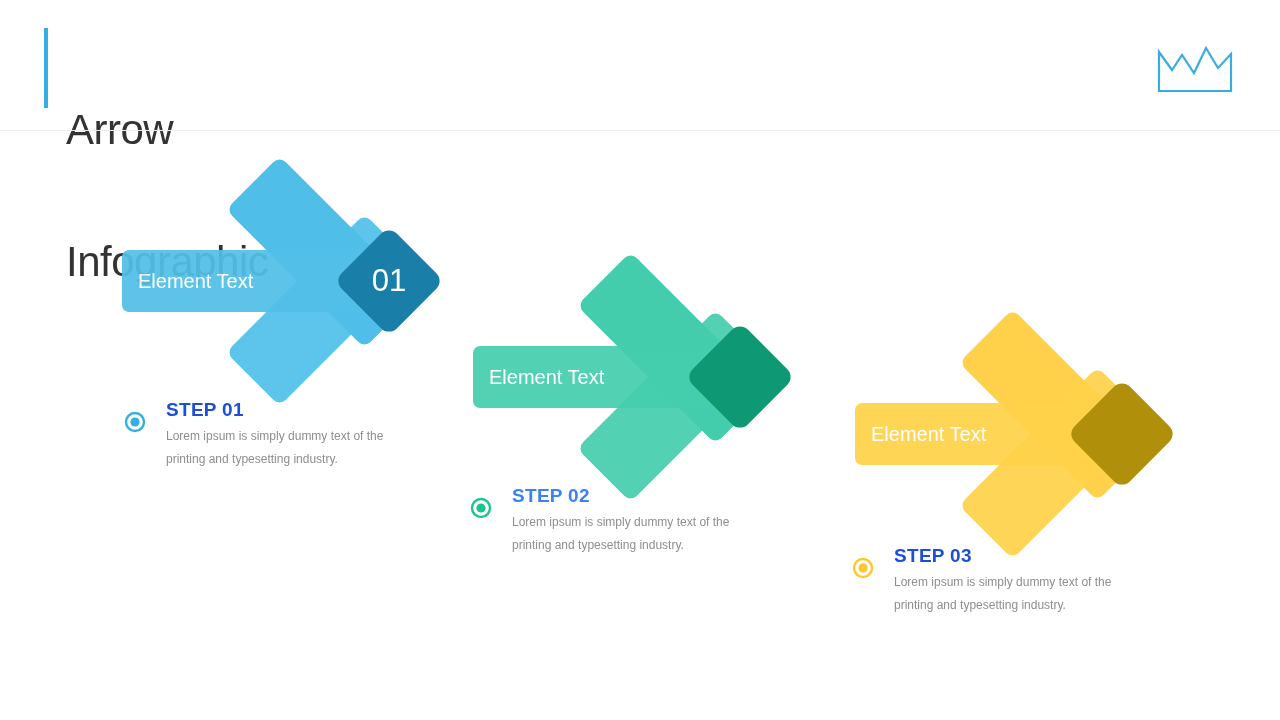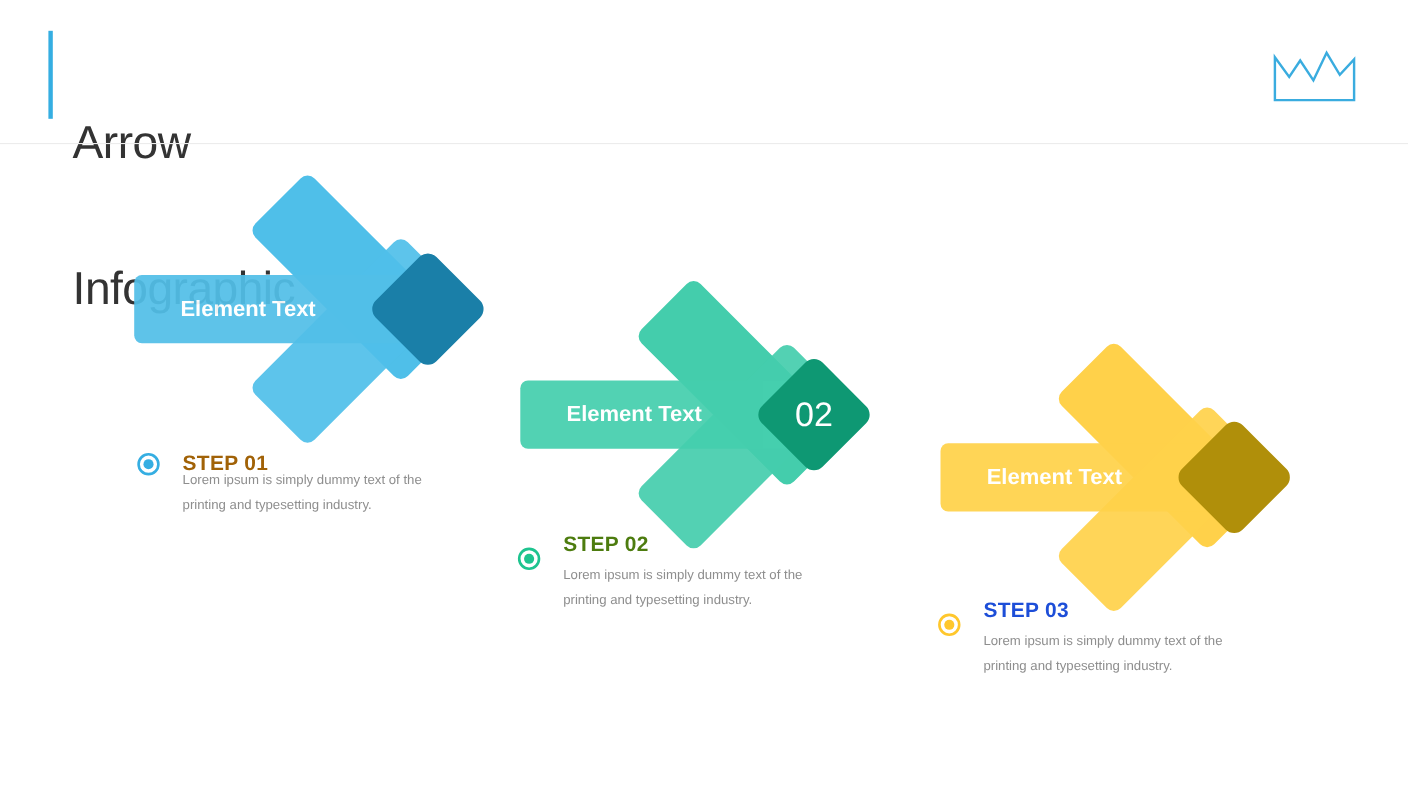--- a/index.html
+++ b/index.html
@@ -63,26 +63,25 @@
   }
   .arrow-bar {
     position: absolute;
     left: 0; top: 90px;
     width: 252px;
     height: 62px;
     border-radius: 7px;
   }
   .arrow-bar-label {
     position: absolute;
-    left: 42px; top: 0;
+    left: 16px; top: 0;
     height: 62px;
     line-height: 62px;
     font-size: 20px;
     color: #ffffff;
-    font-weight: bold;
   }
   .arrow-num-diamond {
     position: absolute;
     width: 78px; height: 78px;
     border-radius: 11px;
     transform: rotate(45deg);
   }
   .arrow-num-label {
     position: absolute;
     width: 78px; height: 78px;
@@ -143,34 +142,34 @@
 
   <div class="arrow-wing" style="left: 162px; top: -6px; width: 76px; height: 196px; transform: rotate(-45deg); transform-origin: 50% 50%; background: rgb(79, 191, 233);"></div>
 
   <div class="arrow-wing" style="left: 162px; top: 52px; width: 76px; height: 196px; transform: rotate(45deg); transform-origin: 50% 50%; opacity: 0.92; background: rgb(79, 191, 233);"></div>
 
   <div class="arrow-bar" style="opacity: 0.93; background: rgb(82, 191, 232);">
     <span class="arrow-bar-label">Element Text</span>
   </div>
 
   <div class="arrow-num-diamond" style="left: 228px; top: 82px; background: rgb(26, 127, 168);"></div>
+  <div class="arrow-num-label" style="left:228px; top:82px;">01</div>
 </div>
 
 <div class="arrow-group" id="arrow-2" style="left:473px; top:256px; width:320px; height:242px;">
 
   <div class="arrow-wing" style="left: 162px; top: -6px; width: 76px; height: 196px; transform: rotate(-45deg); transform-origin: 50% 50%; background: rgb(68, 205, 172);"></div>
 
   <div class="arrow-wing" style="left: 162px; top: 52px; width: 76px; height: 196px; transform: rotate(45deg); transform-origin: 50% 50%; opacity: 0.92; background: rgb(68, 205, 172);"></div>
 
   <div class="arrow-bar" style="opacity: 0.93; background: rgb(69, 207, 174);">
     <span class="arrow-bar-label">Element Text</span>
   </div>
 
   <div class="arrow-num-diamond" style="left: 228px; top: 82px; background: rgb(14, 152, 115);"></div>
-  <div class="arrow-num-label" style="left:228px; top:82px;">02</div>
 </div>
 
 <div class="arrow-group" id="arrow-3" style="left:855px; top:313px; width:320px; height:242px;">
 
   <div class="arrow-wing" style="left: 162px; top: -6px; width: 76px; height: 196px; transform: rotate(-45deg); transform-origin: 50% 50%; background: rgb(255, 209, 74);"></div>
 
   <div class="arrow-wing" style="left: 162px; top: 52px; width: 76px; height: 196px; transform: rotate(45deg); transform-origin: 50% 50%; opacity: 0.92; background: rgb(255, 209, 74);"></div>
 
   <div class="arrow-bar" style="opacity: 0.93; background: rgb(255, 210, 74);">
     <span class="arrow-bar-label">Element Text</span>
@@ -179,32 +178,32 @@
   <div class="arrow-num-diamond" style="left: 228px; top: 82px; background: rgb(176, 143, 10);"></div>
 </div>
 
 <div class="step-block" id="step-1" style="left:124px; top:399px;">
   <div class="step-bullet">
     <svg width="22" height="22" viewBox="0 0 22 22">
       <circle cx="11" cy="11" r="9" fill="none" stroke="#35aee2" stroke-width="2.4"></circle>
       <circle cx="11" cy="11" r="4.6" fill="#35aee2"></circle>
     </svg>
   </div>
-  <div class="step-title" style="color:#a16207;margin-top:12px;">STEP 01</div>
+  <div class="step-title" style="color:#1d4ed8;">STEP 01</div>
   <div class="step-desc" style="color: rgb(142, 142, 142);">Lorem ipsum is simply dummy text of the printing and typesetting industry.</div>
 </div>
 
 <div class="step-block" id="step-2" style="left:470px; top:485px;">
   <div class="step-bullet">
     <svg width="22" height="22" viewBox="0 0 22 22">
       <circle cx="11" cy="11" r="9" fill="none" stroke="#1ec48f" stroke-width="2.4"></circle>
       <circle cx="11" cy="11" r="4.6" fill="#1ec48f"></circle>
     </svg>
   </div>
-  <div class="step-title" style="color:#4d7c0f;">STEP 02</div>
+  <div class="step-title" style="color:#3b82f6;">STEP 02</div>
   <div class="step-desc" style="color: rgb(142, 142, 142);">Lorem ipsum is simply dummy text of the printing and typesetting industry.</div>
 </div>
 
 <div class="step-block" id="step-3" style="left:852px; top:545px;">
   <div class="step-bullet">
     <svg width="22" height="22" viewBox="0 0 22 22">
       <circle cx="11" cy="11" r="9" fill="none" stroke="#ffc72c" stroke-width="2.4"></circle>
       <circle cx="11" cy="11" r="4.6" fill="#ffc72c"></circle>
     </svg>
   </div>

